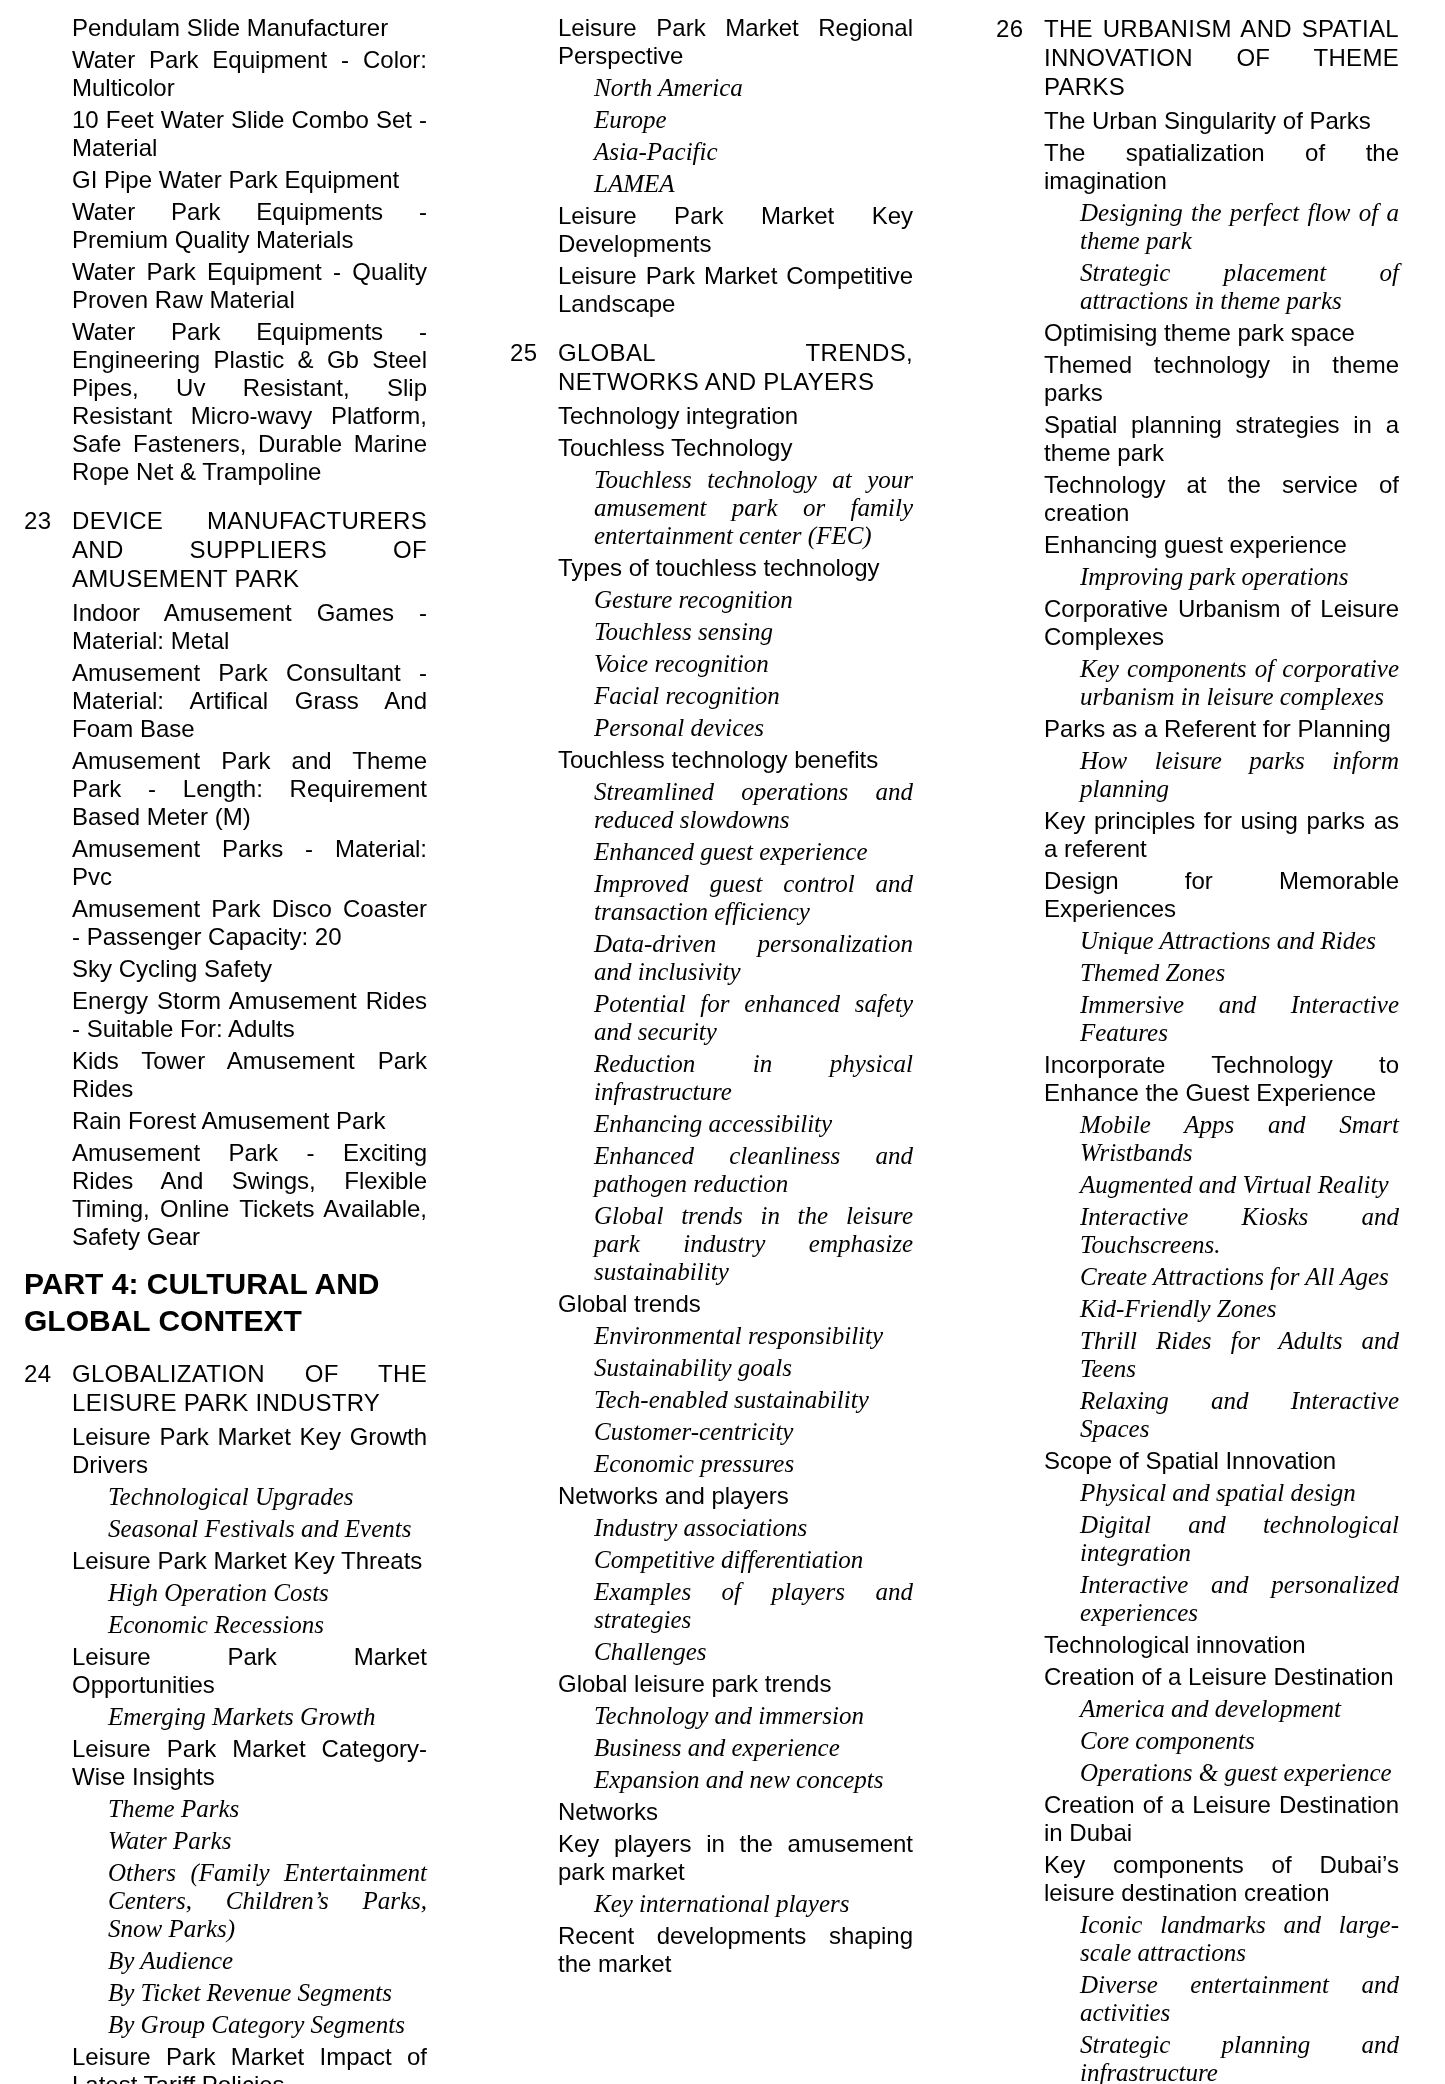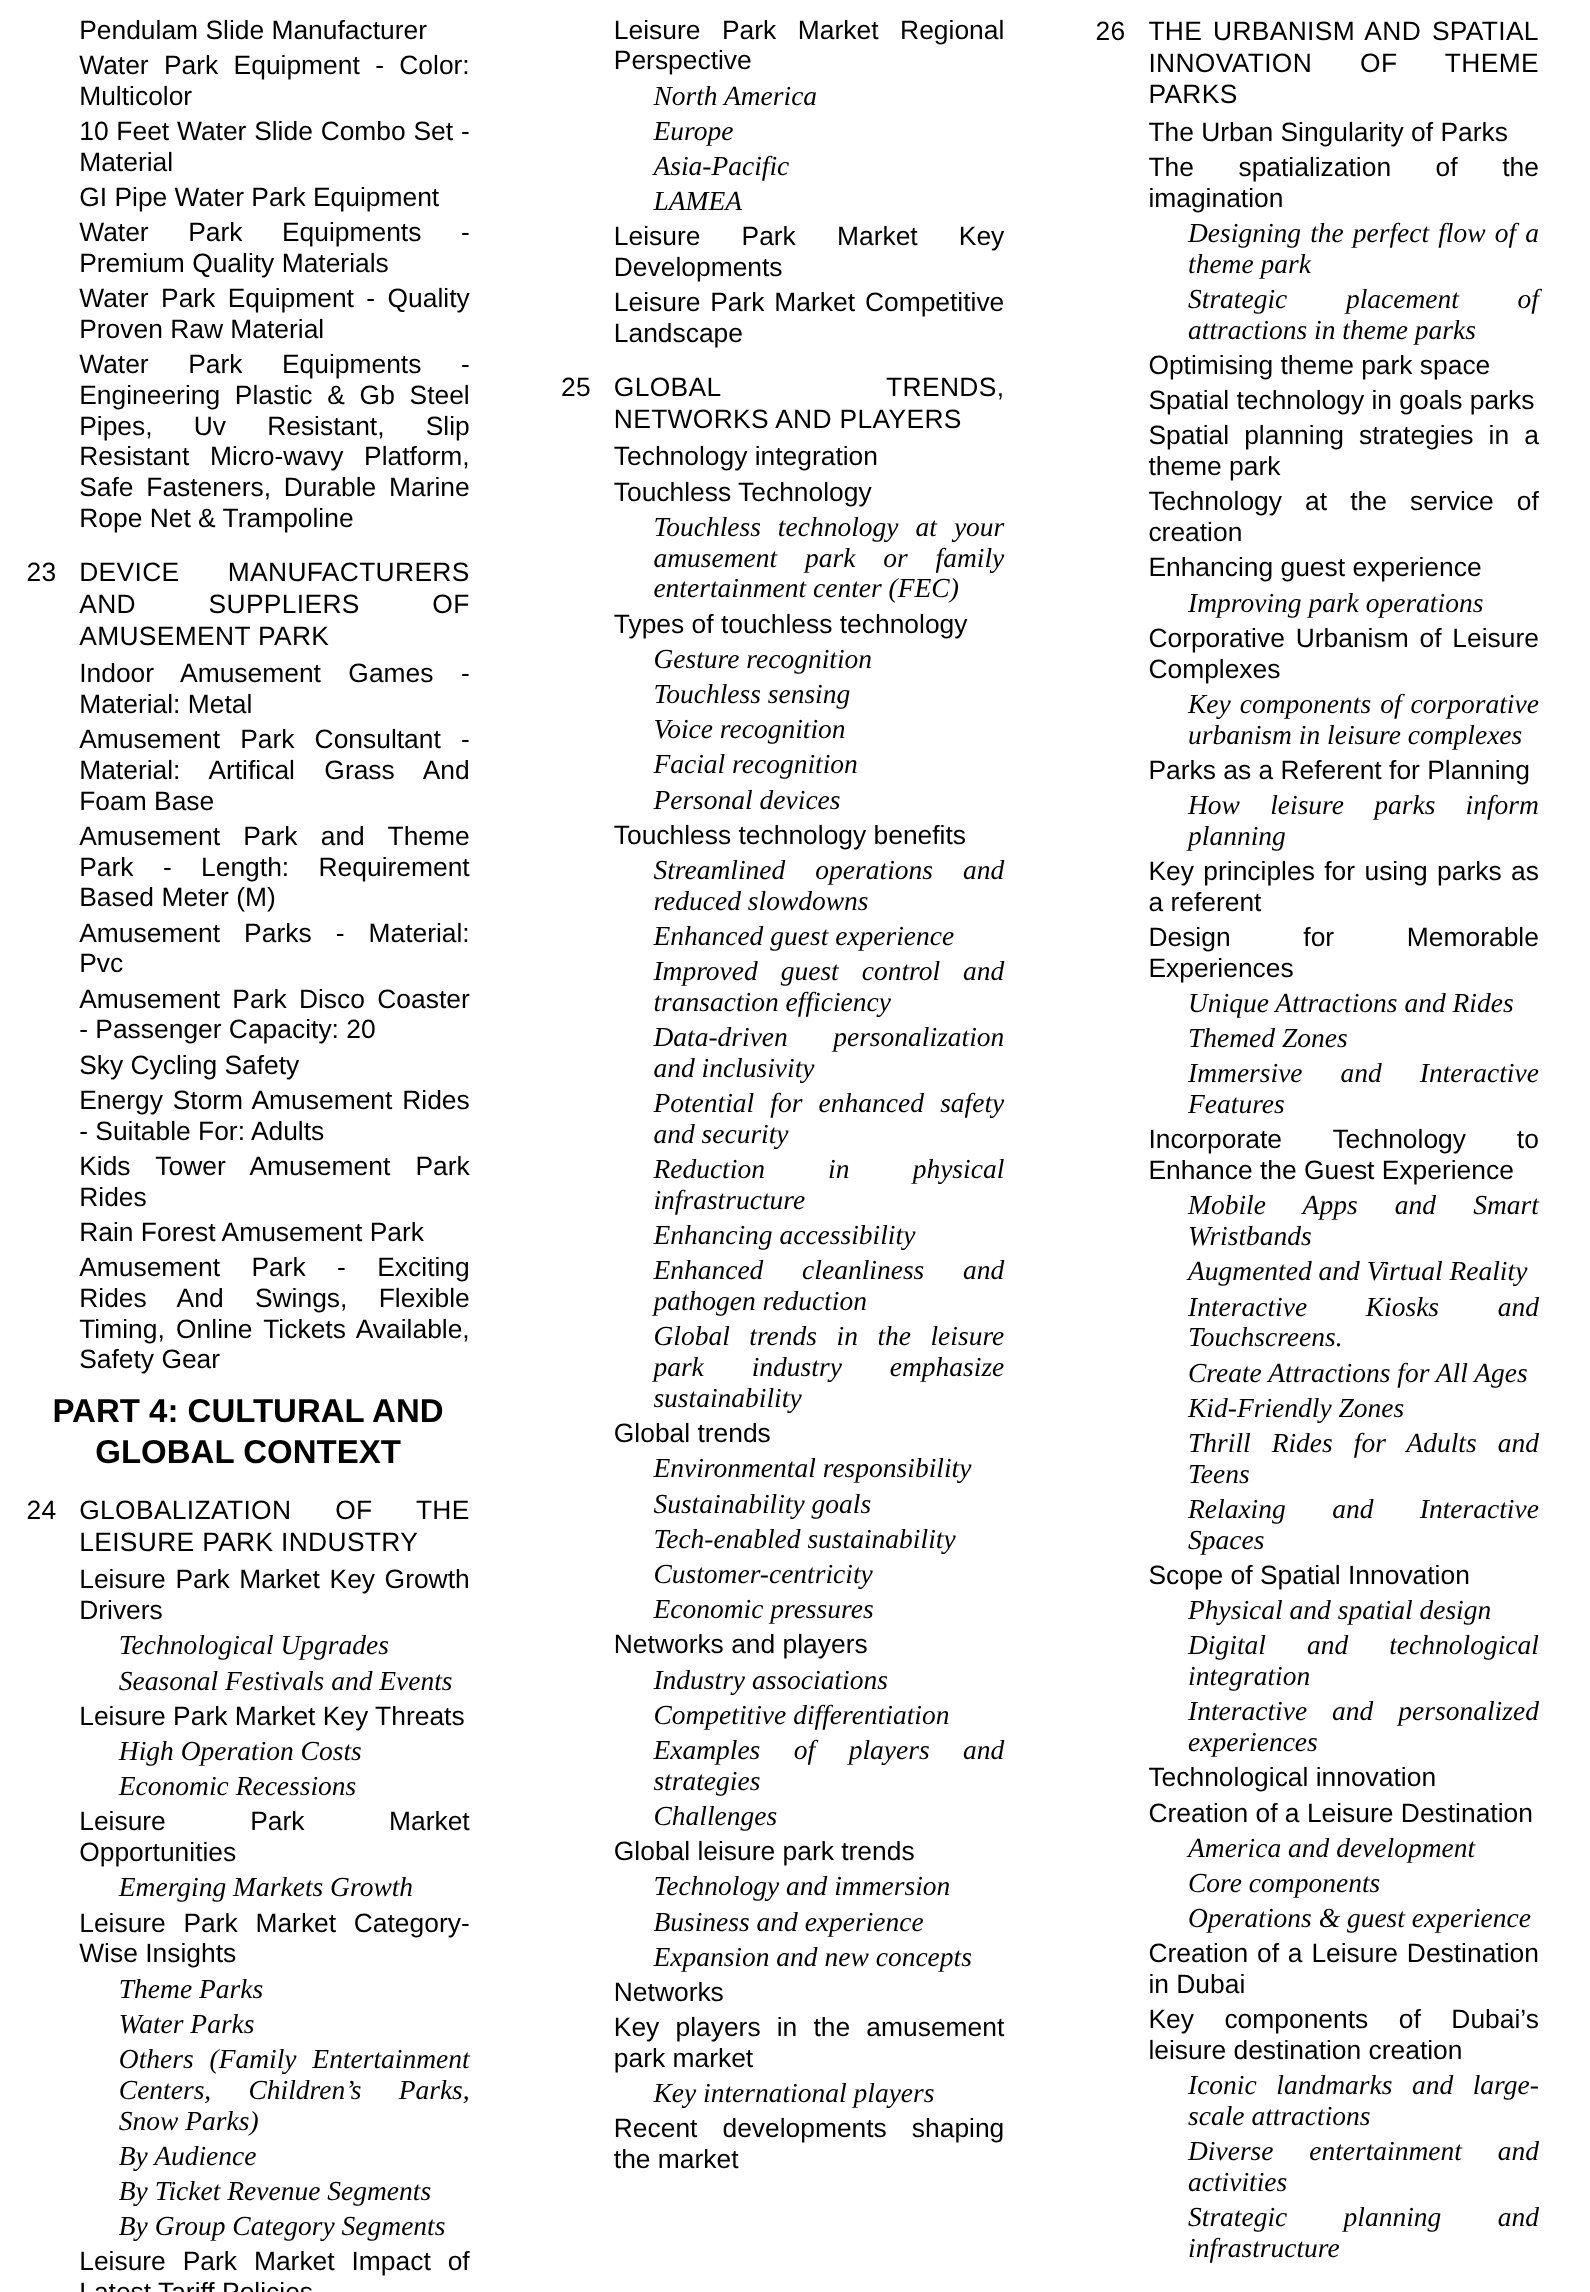--- a/index.html
+++ b/index.html
@@ -49,21 +49,20 @@
   .section .num {
     position: absolute;
     left: -48px;
     top: 0;
   }
   .col > .section:first-child { margin-top: 0; }
   .part {
     font-weight: 700;
     font-size: 30px;
     line-height: 37px;
-    text-align: center;
     width: 403px;
     margin: 14px 0 4px -48px;
   }
 </style>
 </head>
 <body>
 
 <div class="page">
   <div class="col">
       <div class="entry">Pendulam Slide Manufacturer</div>
@@ -151,21 +150,21 @@
       <div class="sub">Key international players</div>
       <div class="entry">Recent developments shaping the market</div>
     </div>
   <div class="col">
       <div class="section"><span class="num">26</span><span>THE URBANISM AND SPATIAL INNOVATION OF THEME PARKS</span></div>
       <div class="entry">The Urban Singularity of Parks</div>
       <div class="entry">The spatialization of the imagination</div>
       <div class="sub">Designing the perfect flow of a theme park</div>
       <div class="sub">Strategic placement of attractions in theme parks</div>
       <div class="entry">Optimising theme park space</div>
-      <div class="entry">Spatial technology in goals parks</div>
+      <div class="entry">Themed technology in theme parks</div>
       <div class="entry">Spatial planning strategies in a theme park</div>
       <div class="entry">Technology at the service of creation</div>
       <div class="entry">Enhancing guest experience</div>
       <div class="sub">Improving park operations</div>
       <div class="entry">Corporative Urbanism of Leisure Complexes</div>
       <div class="sub">Key components of corporative urbanism in leisure complexes</div>
       <div class="entry">Parks as a Referent for Planning</div>
       <div class="sub">How leisure parks inform planning</div>
       <div class="entry">Key principles for using parks as a referent</div>
       <div class="entry">Design for Memorable Experiences</div>

